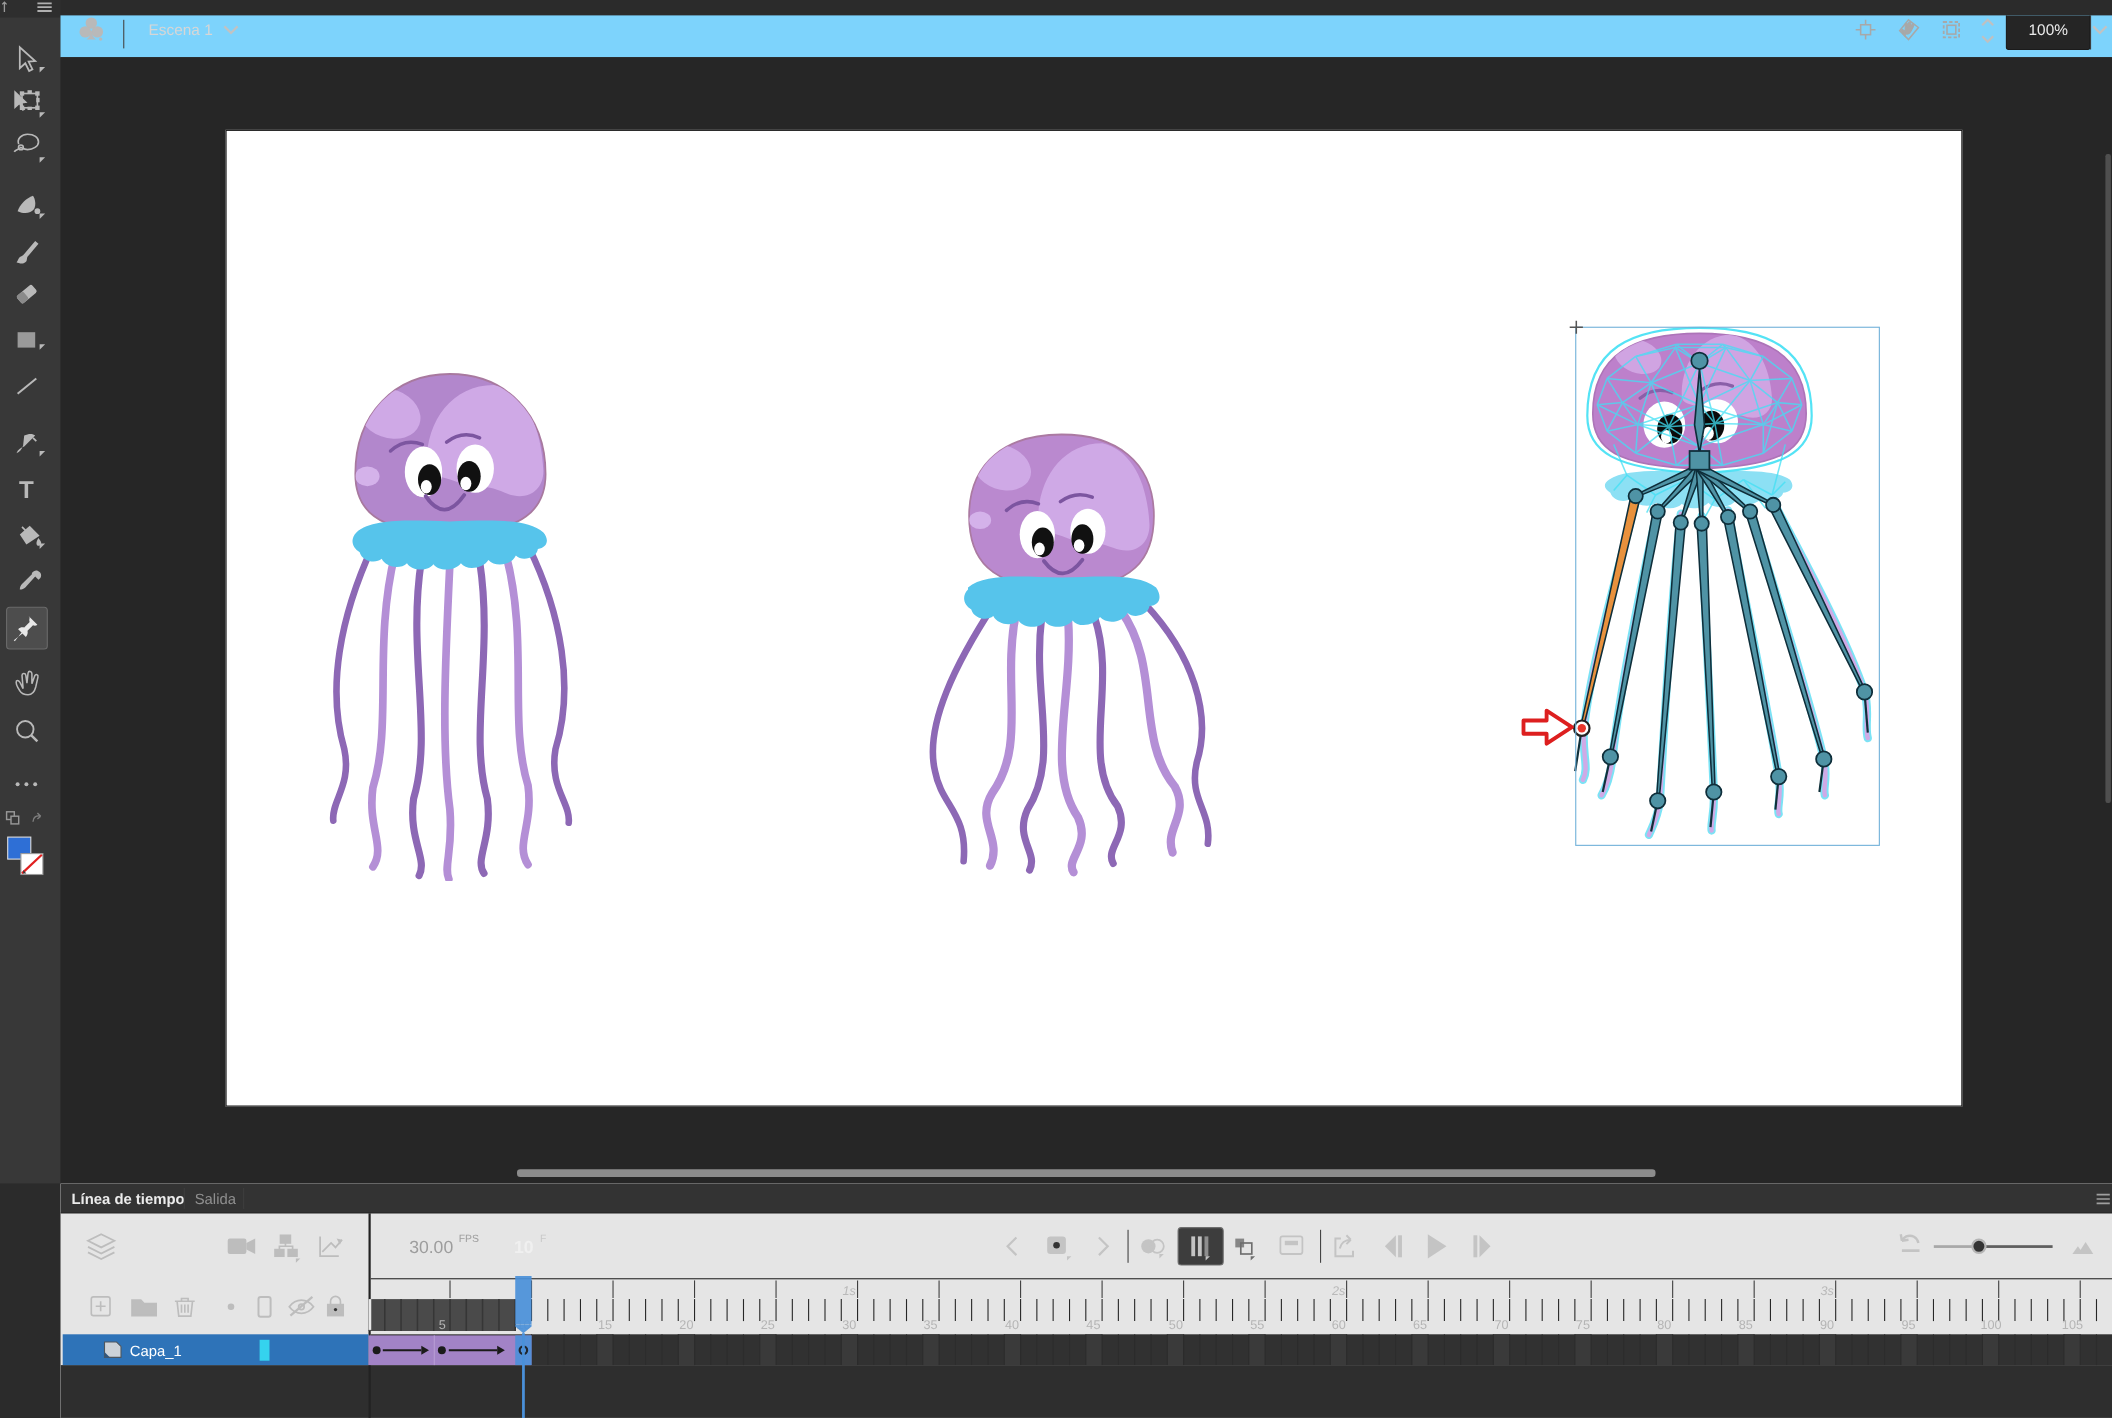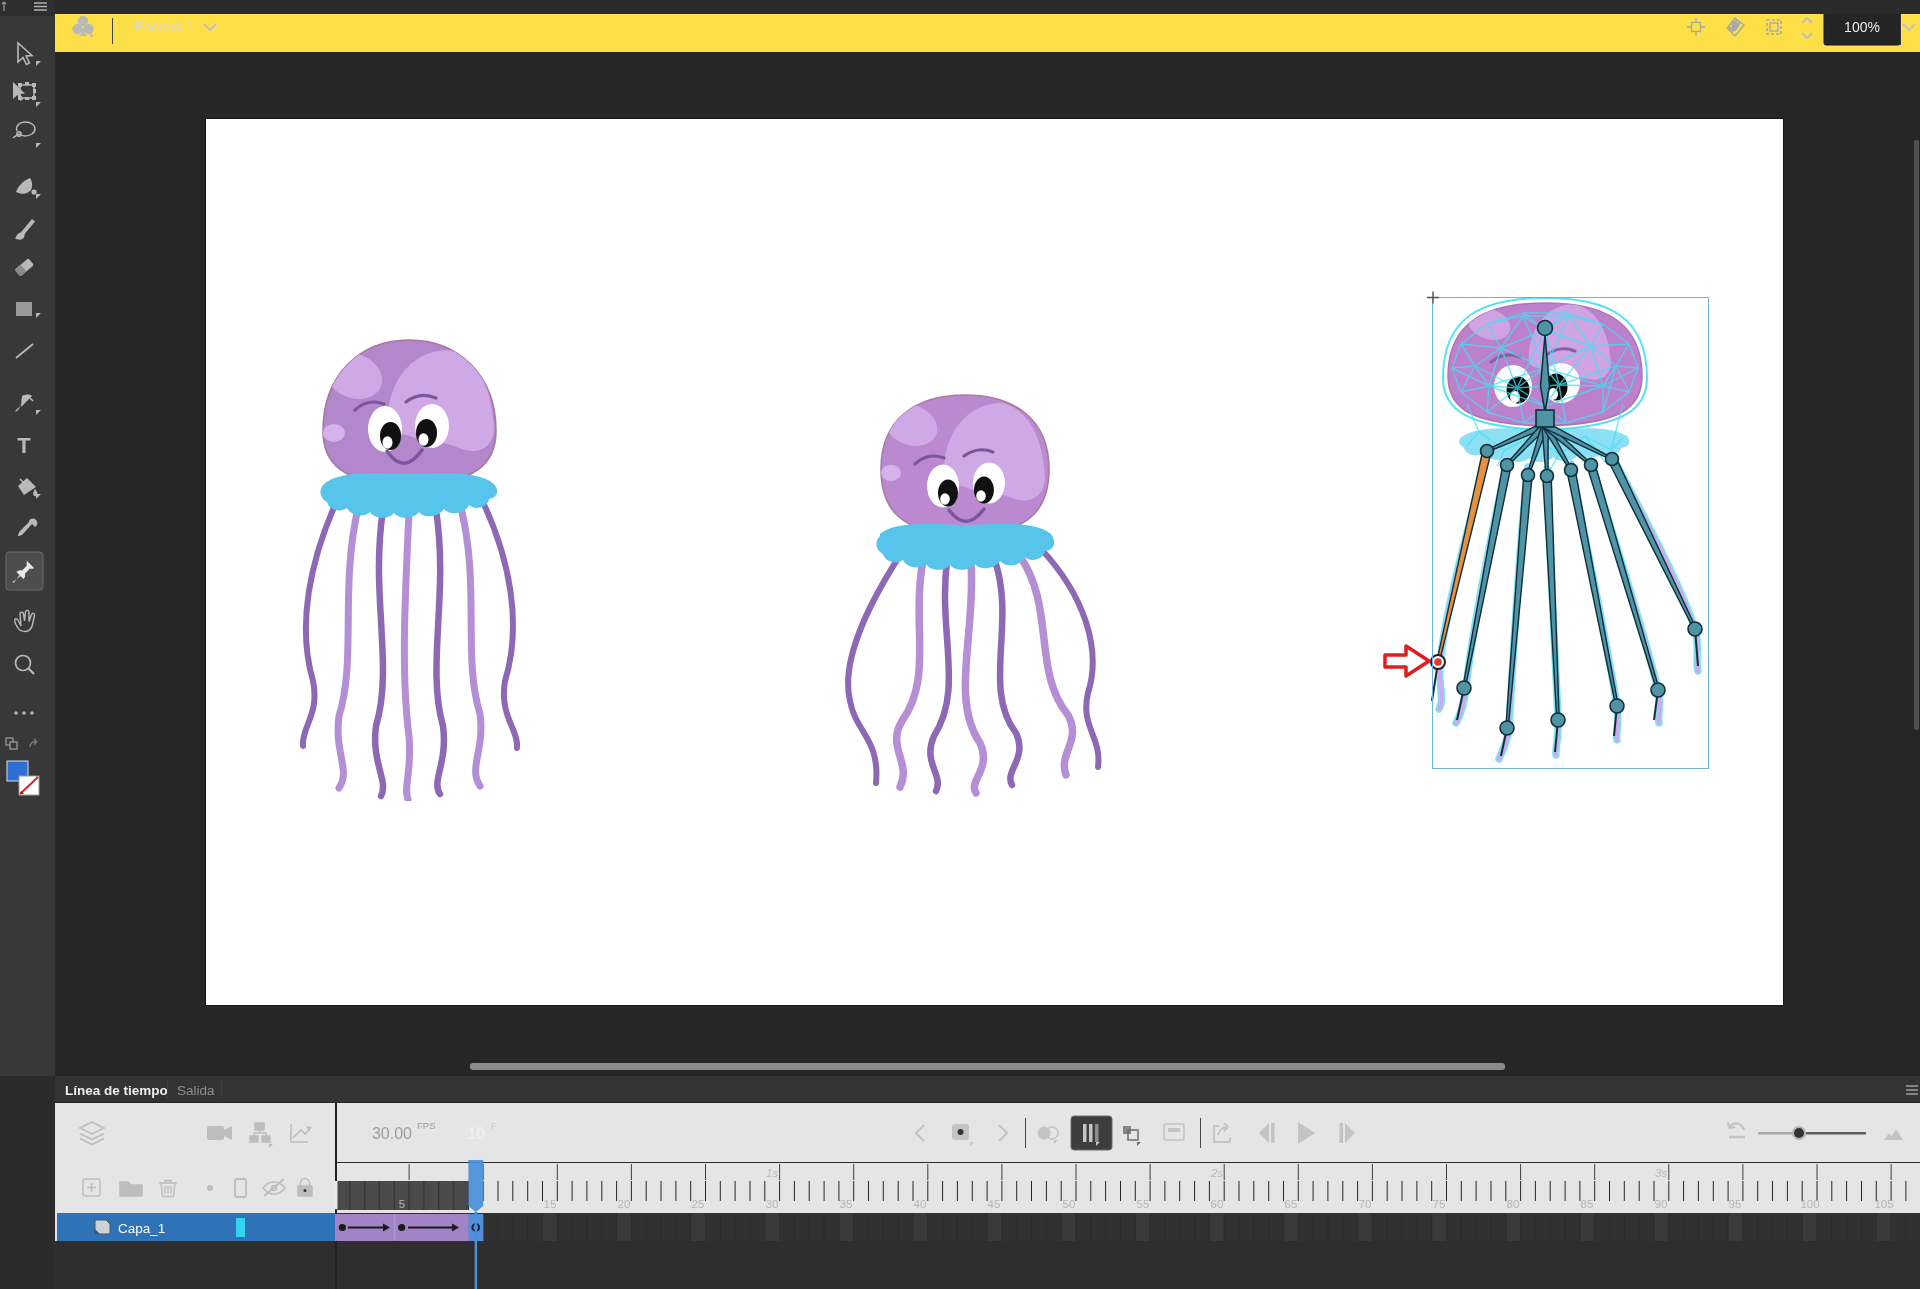--- a/index.html
+++ b/index.html
@@ -1,20 +1,20 @@
 <!DOCTYPE html>
 <html><head>
 <meta charset="utf-8">
 <style>
   html,body{margin:0;padding:0;width:1920px;height:1289px;overflow:hidden;
     font-family:"Liberation Sans", sans-serif;background:#333333;}
   .abs{position:absolute;}
   #toolbar{left:0;top:16px;width:55px;height:1060px;background:#383838;}
   #toolhead{left:0;top:0;width:55px;height:16px;background:#2e2e2e;}
-  #topbar{left:55px;top:14px;width:1865px;height:38px;background:#fde047;}
+  #topbar{left:55px;top:14px;width:1865px;height:38px;background:#7dd3fc;}
   #topstrip{left:55px;top:0;width:1865px;height:14px;background:#2b2b2b;}
   #canvas{left:55px;top:52px;width:1865px;height:1024px;background:#262626;}
   #stage{left:150px;top:66px;width:1577px;height:886px;background:#ffffff;border:1px solid #141414;}
   #timeline{left:55px;top:1076px;width:1865px;height:213px;background:#e5e5e5;}
   #tlleft{left:0;top:1076px;width:55px;height:213px;background:#2b2b2b;border-right:2px solid #232323;}
   text{font-family:"Liberation Sans", sans-serif;}
 </style>
 </head>
 <body>
 <div class="abs" id="toolhead">

